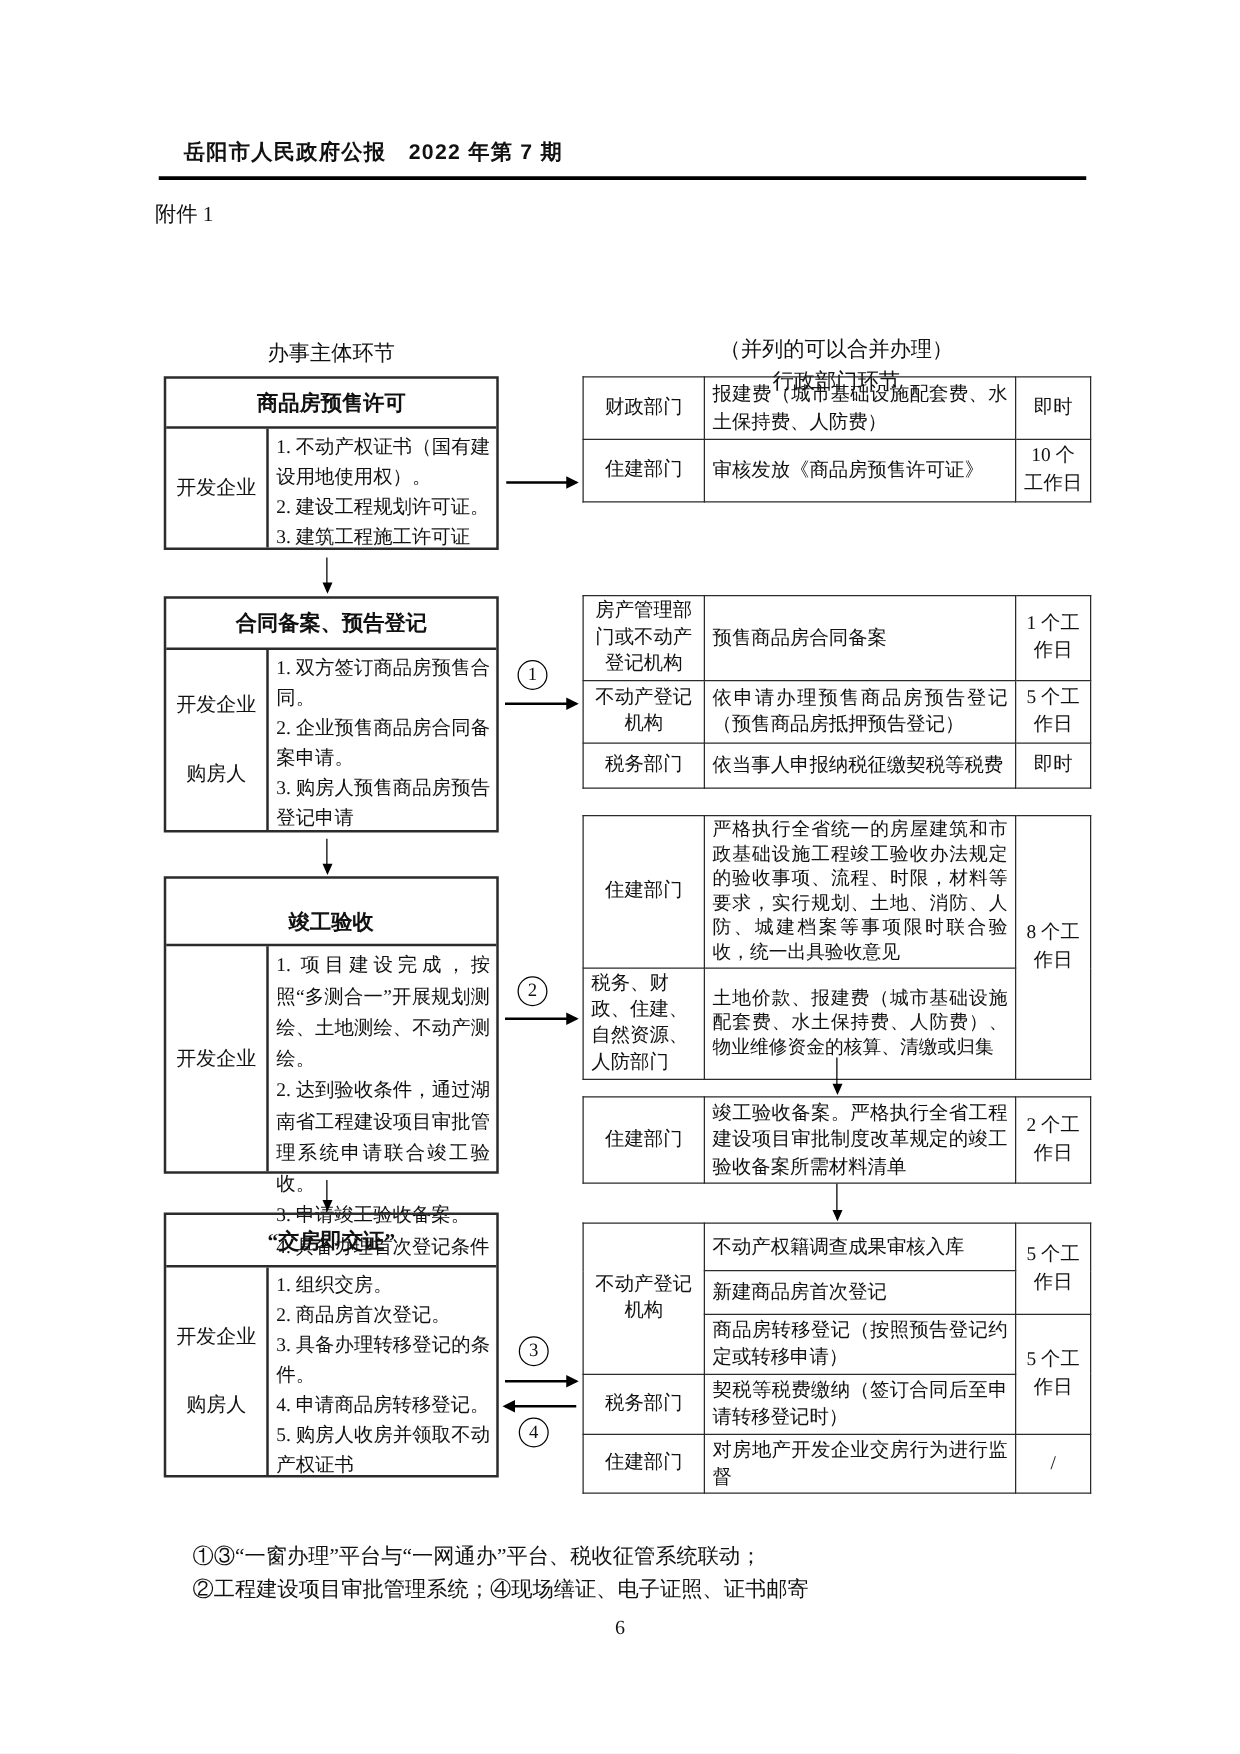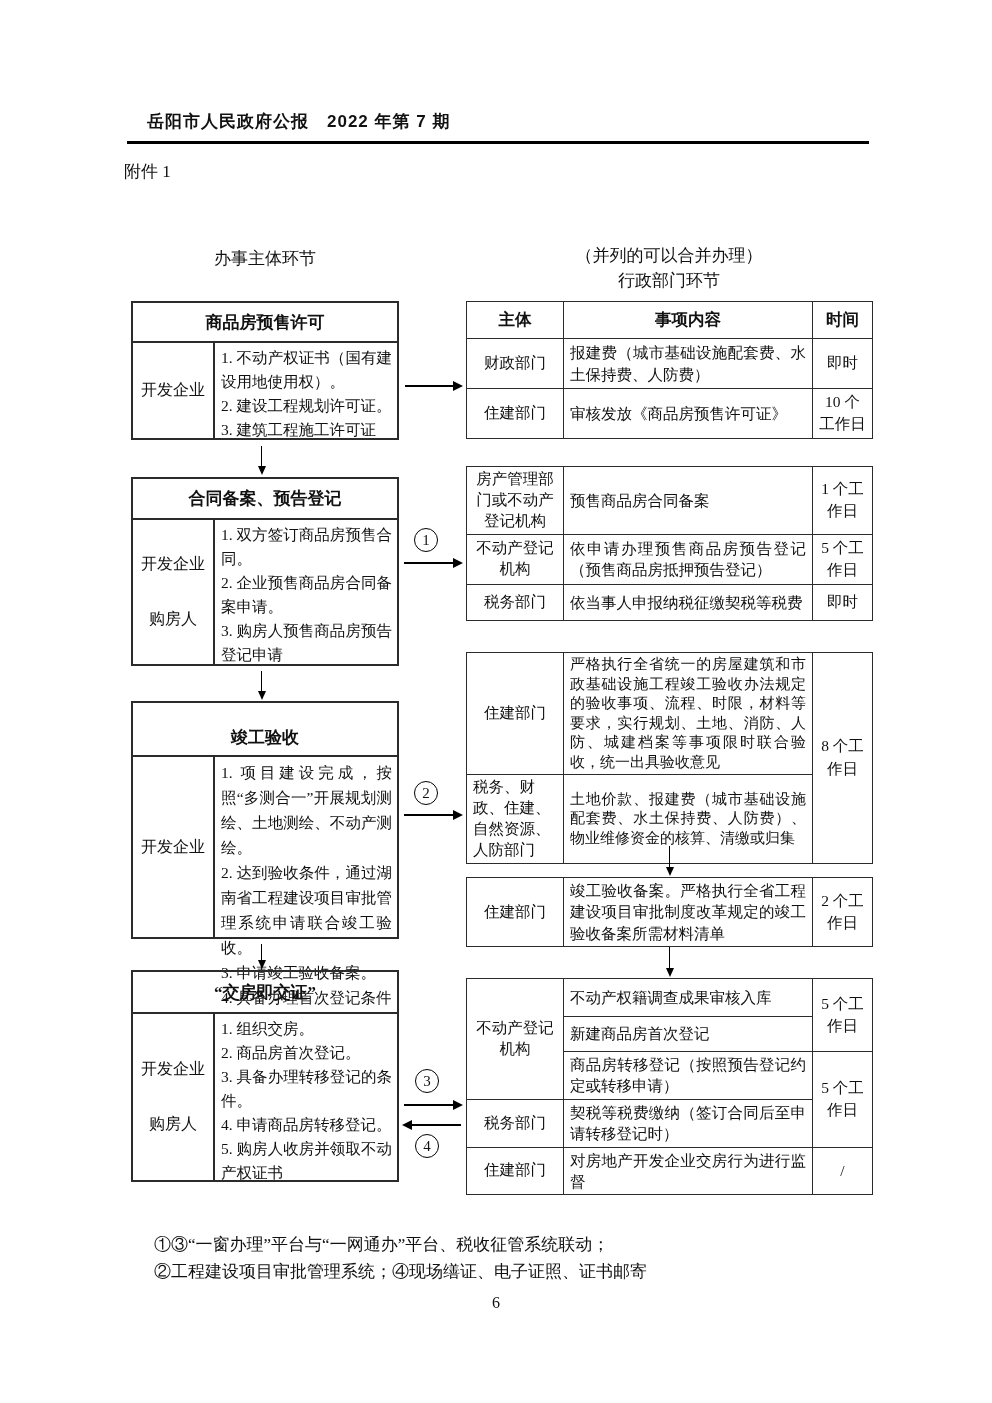--- a/index.html
+++ b/index.html
@@ -8,21 +8,21 @@
     margin:0 auto;overflow:hidden;
     font-family:"Liberation Serif","DejaVu Serif",serif;color:#111;
   }
   .abs{position:absolute;}
   
   .masthead{left:147px;top:110px;font-family:"Liberation Sans","DejaVu Sans",sans-serif;
     font-weight:700;font-size:17px;letter-spacing:1px;}
   .rule{left:127px;top:141px;width:742px;height:3px;background:#000;}
   .attach{left:124px;top:160px;font-size:17px;}
   .doc-title{left:0;top:190px;width:992px;text-align:center;font-weight:bold;font-size:30px;letter-spacing:1px;}
-  .col-head{font-size:17px;text-align:center;line-height:25px;}
+  .col-head{font-size:17px;text-align:center;line-height:25px;margin-top:24px;}
   .col-head-left{left:131px;top:246px;width:268px;}
   .col-head-right{left:466px;top:243px;width:406px;}
   
   .flowbox{border:2px solid #2b2b2b;left:131px;width:268px;box-sizing:border-box;display:flex;flex-direction:column;}
   .fb-title{border-bottom:2px solid #2b2b2b;display:flex;align-items:center;justify-content:center;
     font-weight:bold;font-size:17px;flex:0 0 auto;}
   .fb-body{display:flex;flex:1 1 auto;min-height:0;}
   .fb-actors{flex:0 0 80px;border-right:2px solid #2b2b2b;display:flex;flex-direction:column;
     align-items:center;justify-content:center;gap:34px;font-size:16px;}
   .fb-items{flex:1 1 auto;padding:3px 5px 2px 6px;font-size:15.5px;}
@@ -127,39 +127,34 @@
     </div>
   </div>
 
   <table class="abs rtable" style="top:301px;">
     <colgroup>
         <col style="width:97px">
         <col style="width:249px">
         <col style="width:60px">
       </colgroup>
     <tbody>
-        <tr style="height:37px;">
-      <th>主体</th>
-      <th>事项内容</th>
-      <th>时间</th>
-    </tr>
     <tr style="height:50px;">
       <td class="cell-agency">财政部门</td>
       <td class="cell-content">报建费（城市基础设施配套费、水土保持费、人防费）</td>
       <td class="cell-time">即时</td>
     </tr>
     <tr style="height:44px;">
       <td class="cell-agency">住建部门</td>
       <td class="cell-content">审核发放《商品房预售许可证》</td>
       <td class="cell-time">10 个工作日</td>
     </tr>
   </tbody>
     </table>
 
-  <table class="abs rtable" style="top:466px;">
+  <table class="abs rtable" style="top:476px;">
     <colgroup>
         <col style="width:97px">
         <col style="width:249px">
         <col style="width:60px">
       </colgroup>
     <tbody>
         <tr style="height:62px;">
       <td class="cell-agency">房产管理部门或不动产登记机构</td>
       <td class="cell-content">预售商品房合同备案</td>
       <td class="cell-time">1 个工作日</td>

